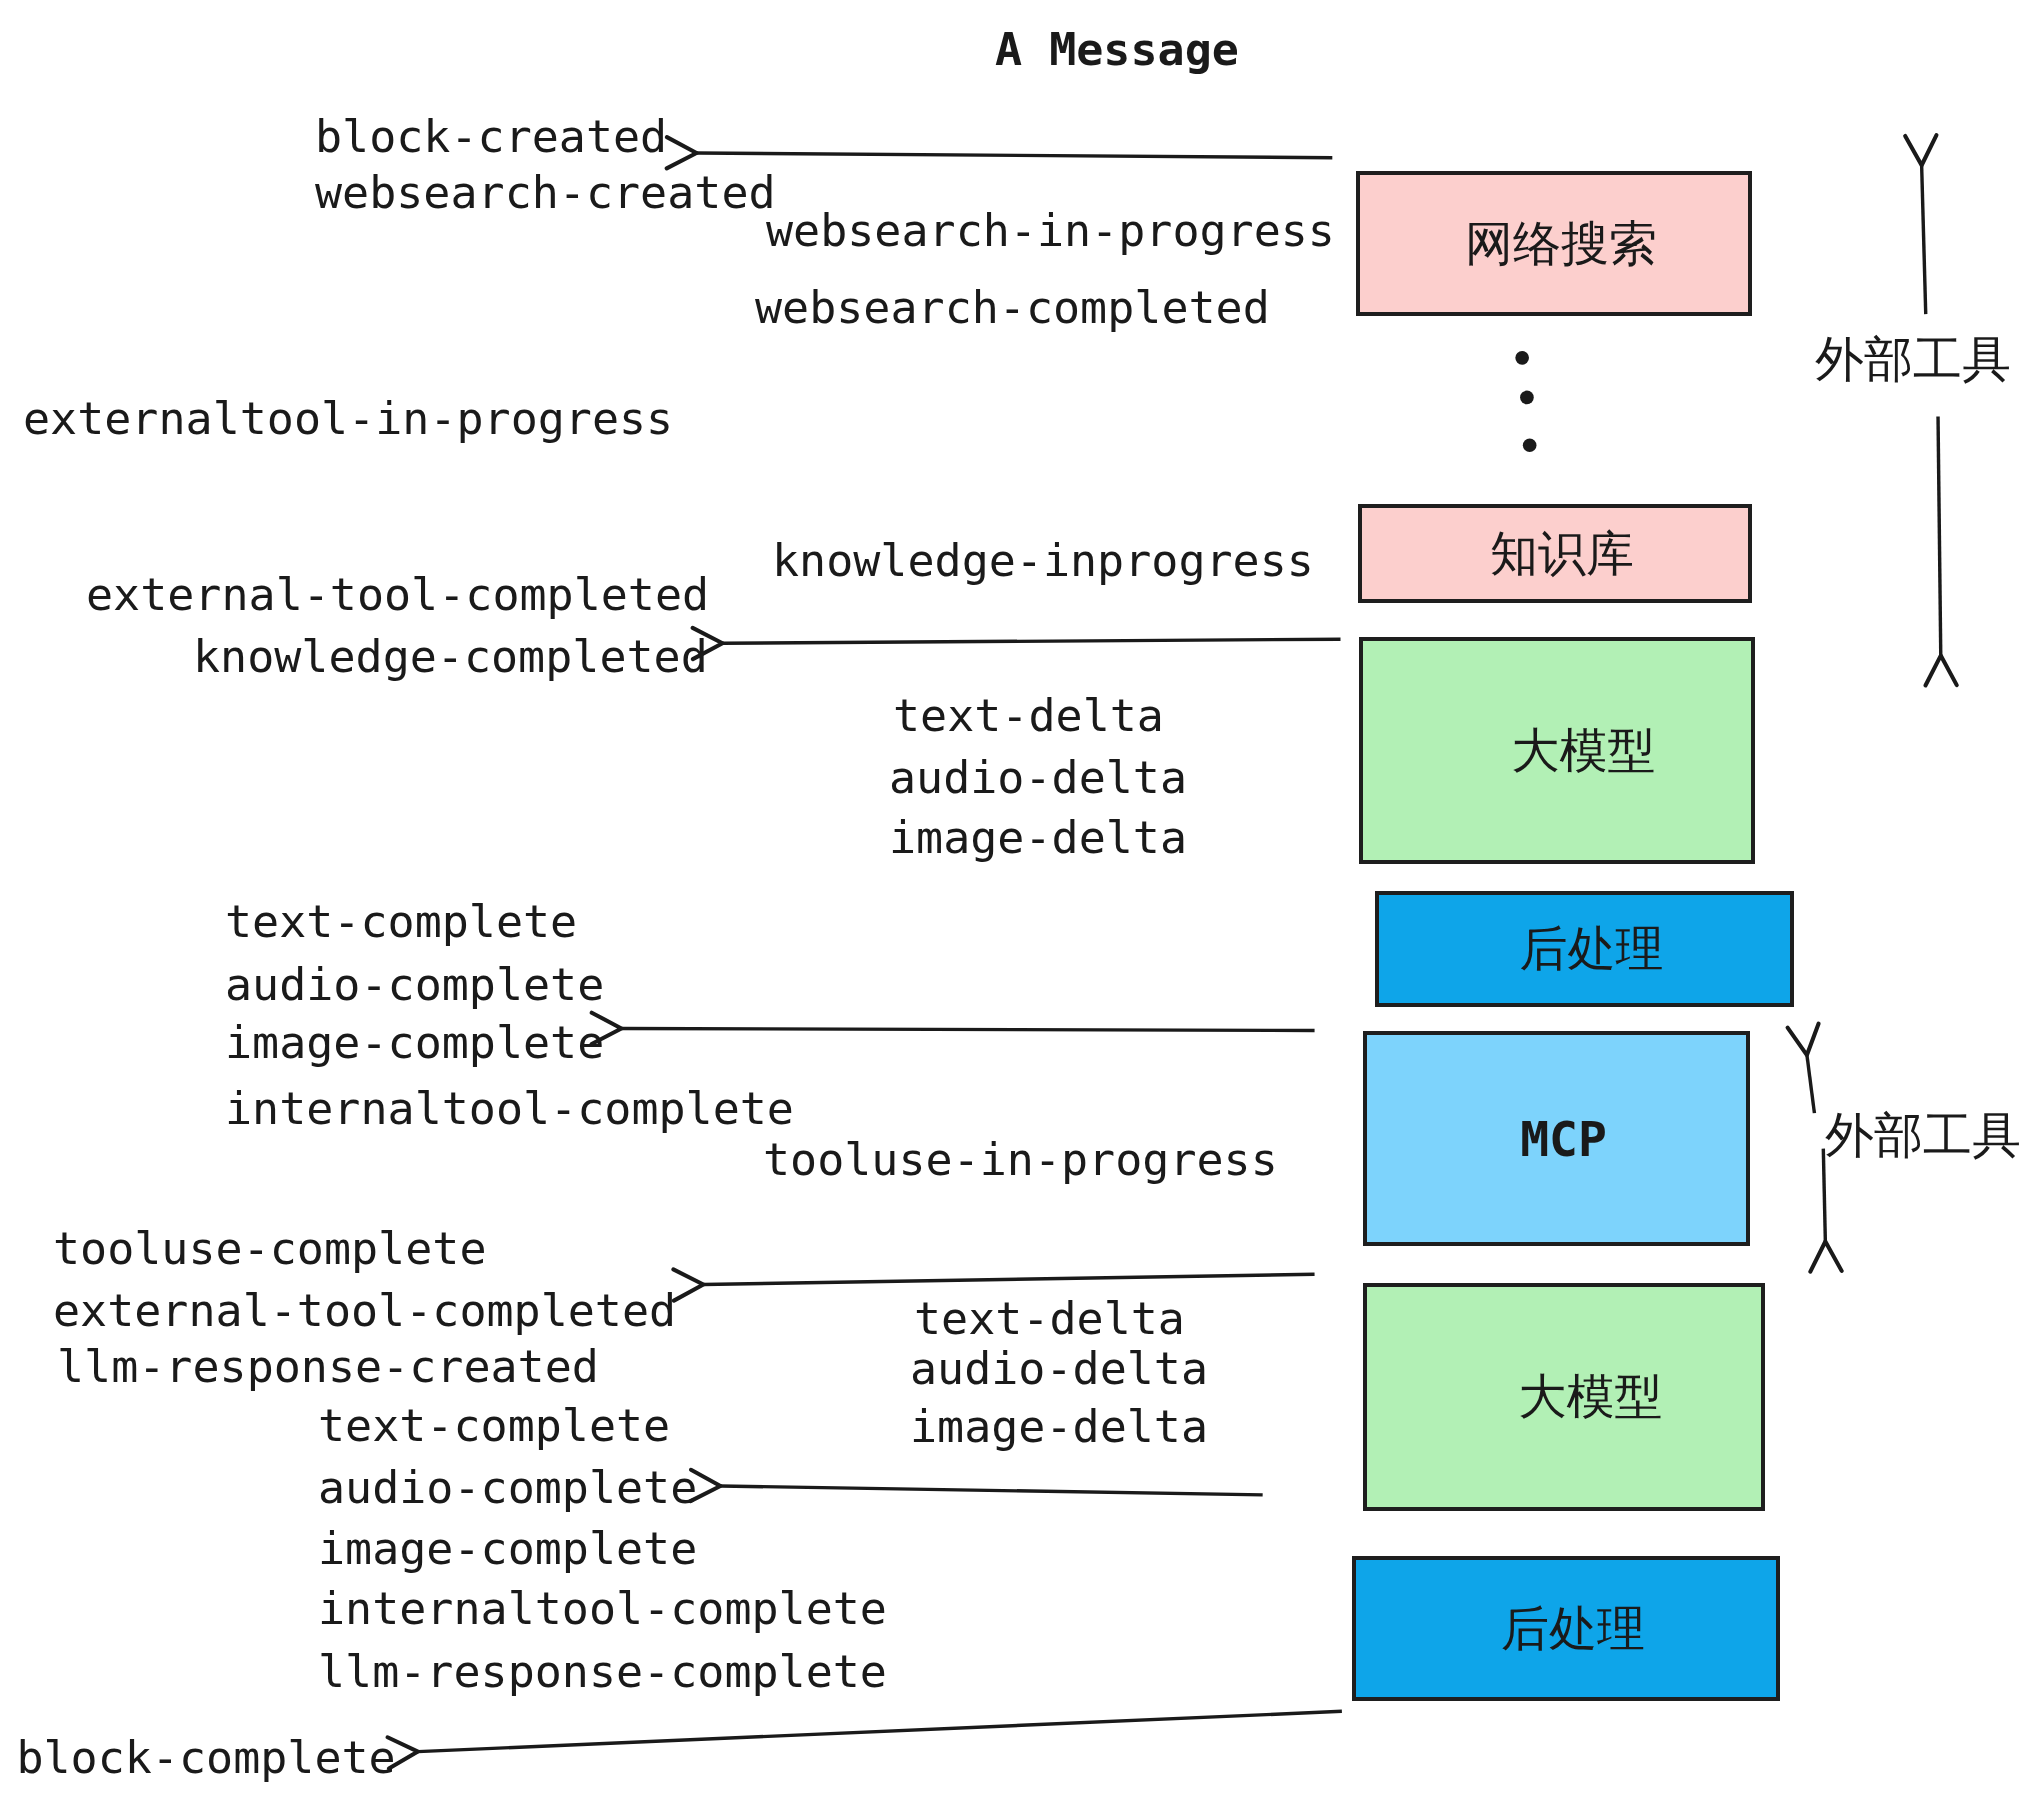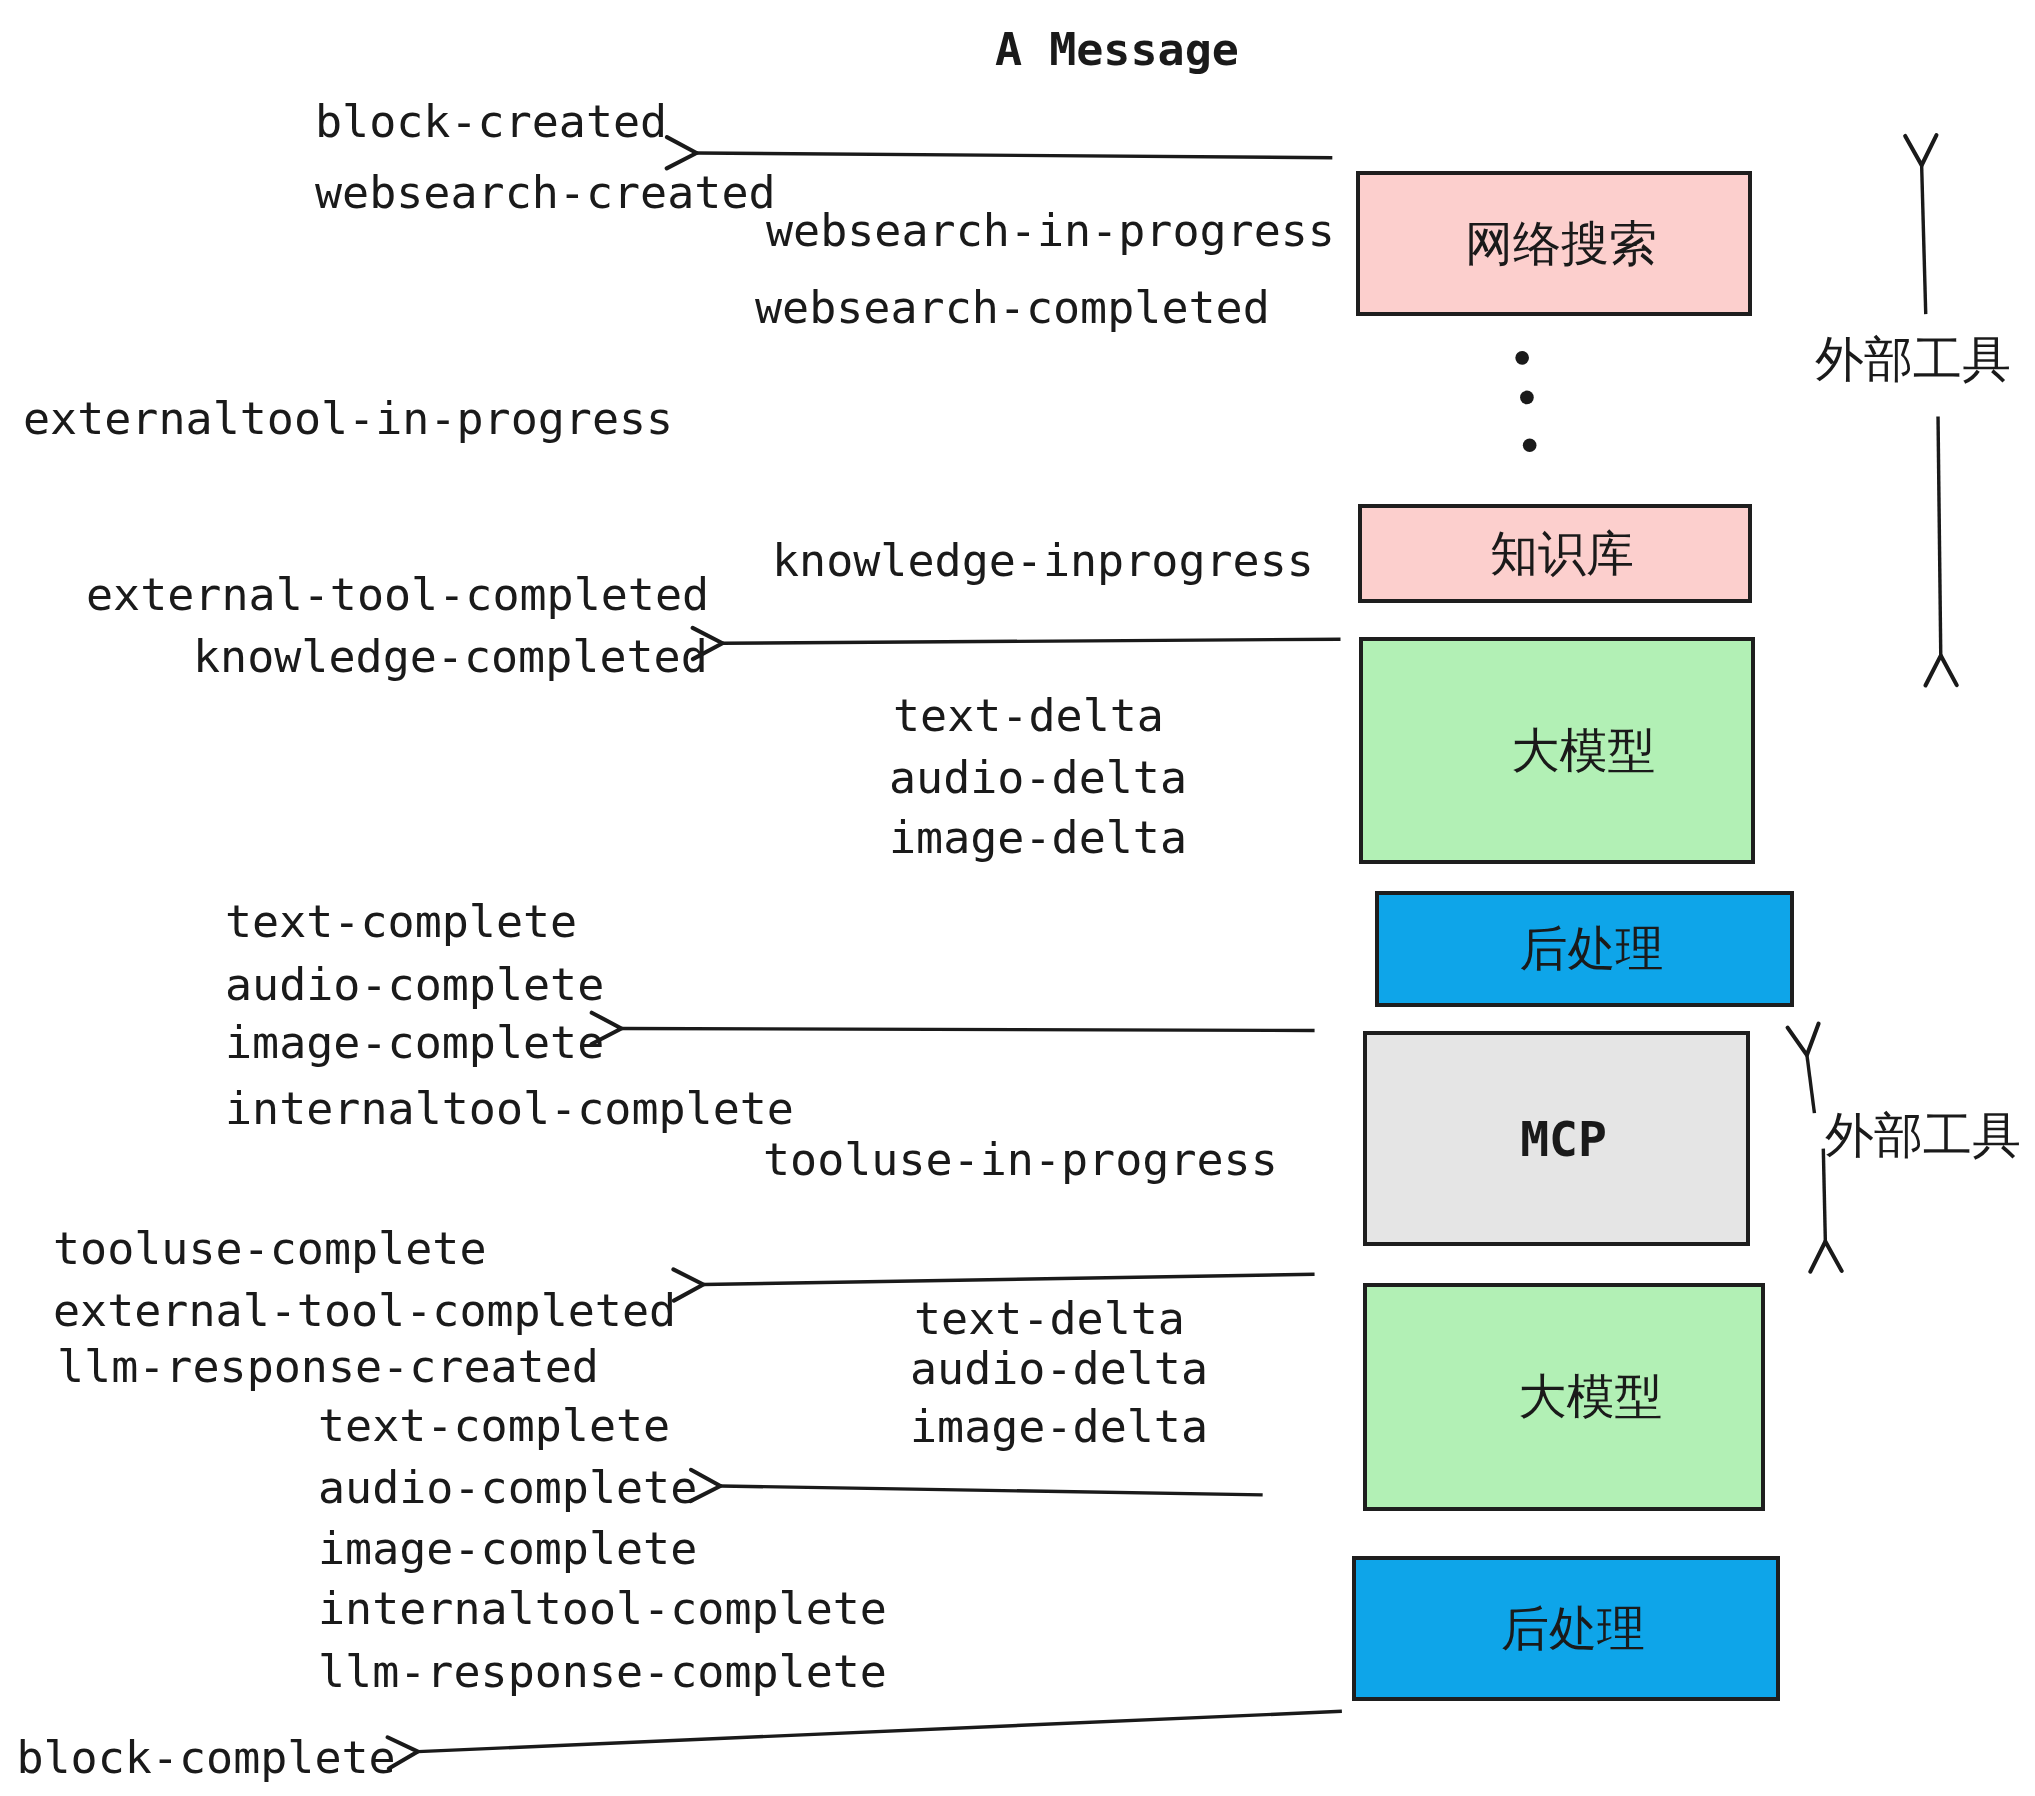--- a/index.html
+++ b/index.html
@@ -30,21 +30,21 @@
   .box {
     position: absolute;
     box-sizing: border-box;
     border: 4.8px solid #1e1e1e;
     display: flex;
     align-items: center;
     justify-content: center;
   }
   .box.pink   { background: #FCCFCD; }
   .box.green  { background: #B2F0B5; padding-left: 39px; }
-  .box.yellow { background: #e5e5e5; }
+  .box.yellow { background: #7dd3fc; }
   .box.white  { background: #0ea5e9; }
   .box-label {
     font-family: "DejaVu Sans", sans-serif;
     font-size: 48px;
     white-space: nowrap;
     margin-left: 14px;
   }
   .box-label.mono {
     font-family: "DejaVu Sans Mono", monospace;
     font-weight: bold;
@@ -64,21 +64,21 @@
   .overlay line { stroke: #1a1a1a; stroke-width: 5; fill: none; }
   .overlay circle { fill: #1a1a1a; }
 </style>
 </head>
 <body>
 
 <div id="canvas">
 
   <div class="title" style="left:970px;top:49px">A Message</div>
 
-  <span class="ev" style="left:315px;top:121px">block-created</span>
+  <span class="ev" style="left:315px;top:136px">block-created</span>
   <span class="ev" style="left:315px;top:192px">websearch-created</span>
   <span class="ev" style="left:766px;top:230px">websearch-in-progress</span>
   <span class="ev" style="left:755px;top:307px">websearch-completed</span>
   <span class="ev" style="left:23px;top:418px">externaltool-in-progress</span>
   <span class="ev" style="left:772px;top:560px">knowledge-inprogress</span>
   <span class="ev" style="left:86px;top:594px">external-tool-completed</span>
   <span class="ev" style="left:193px;top:656px">knowledge-completed</span>
   <span class="ev" style="left:893px;top:715px">text-delta</span>
   <span class="ev" style="left:889px;top:777px">audio-delta</span>
   <span class="ev" style="left:889px;top:837px">image-delta</span>

